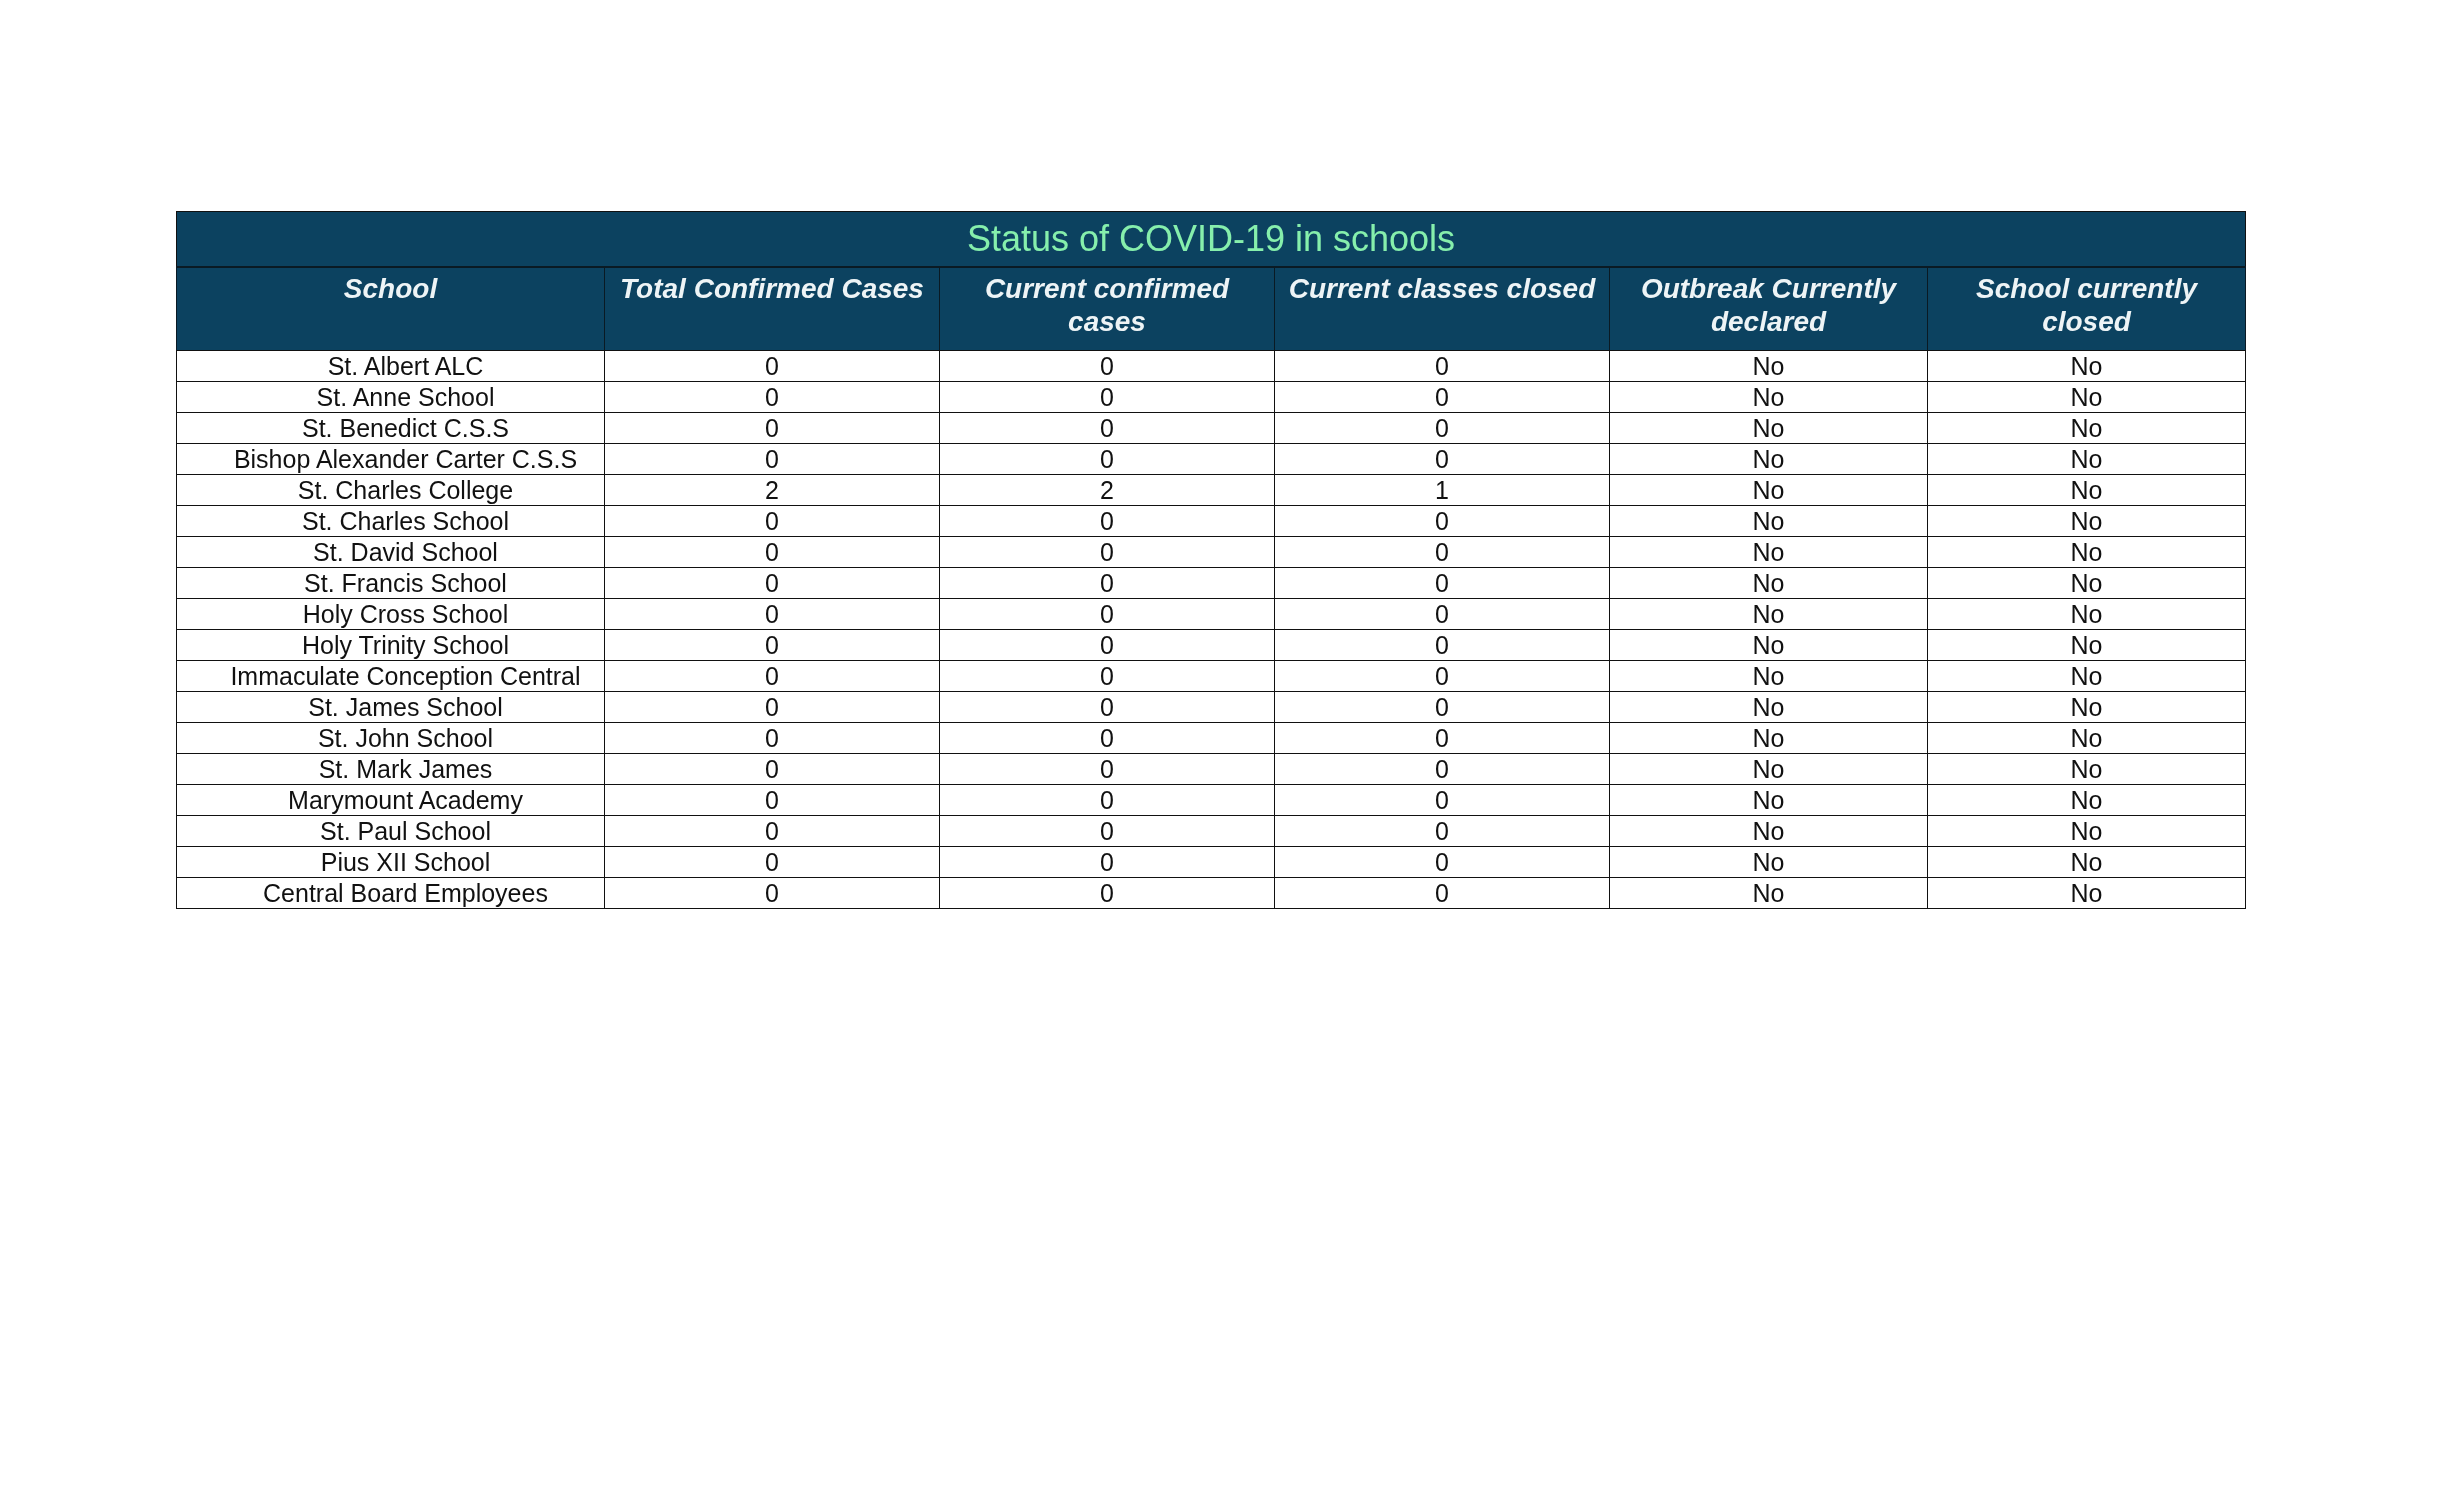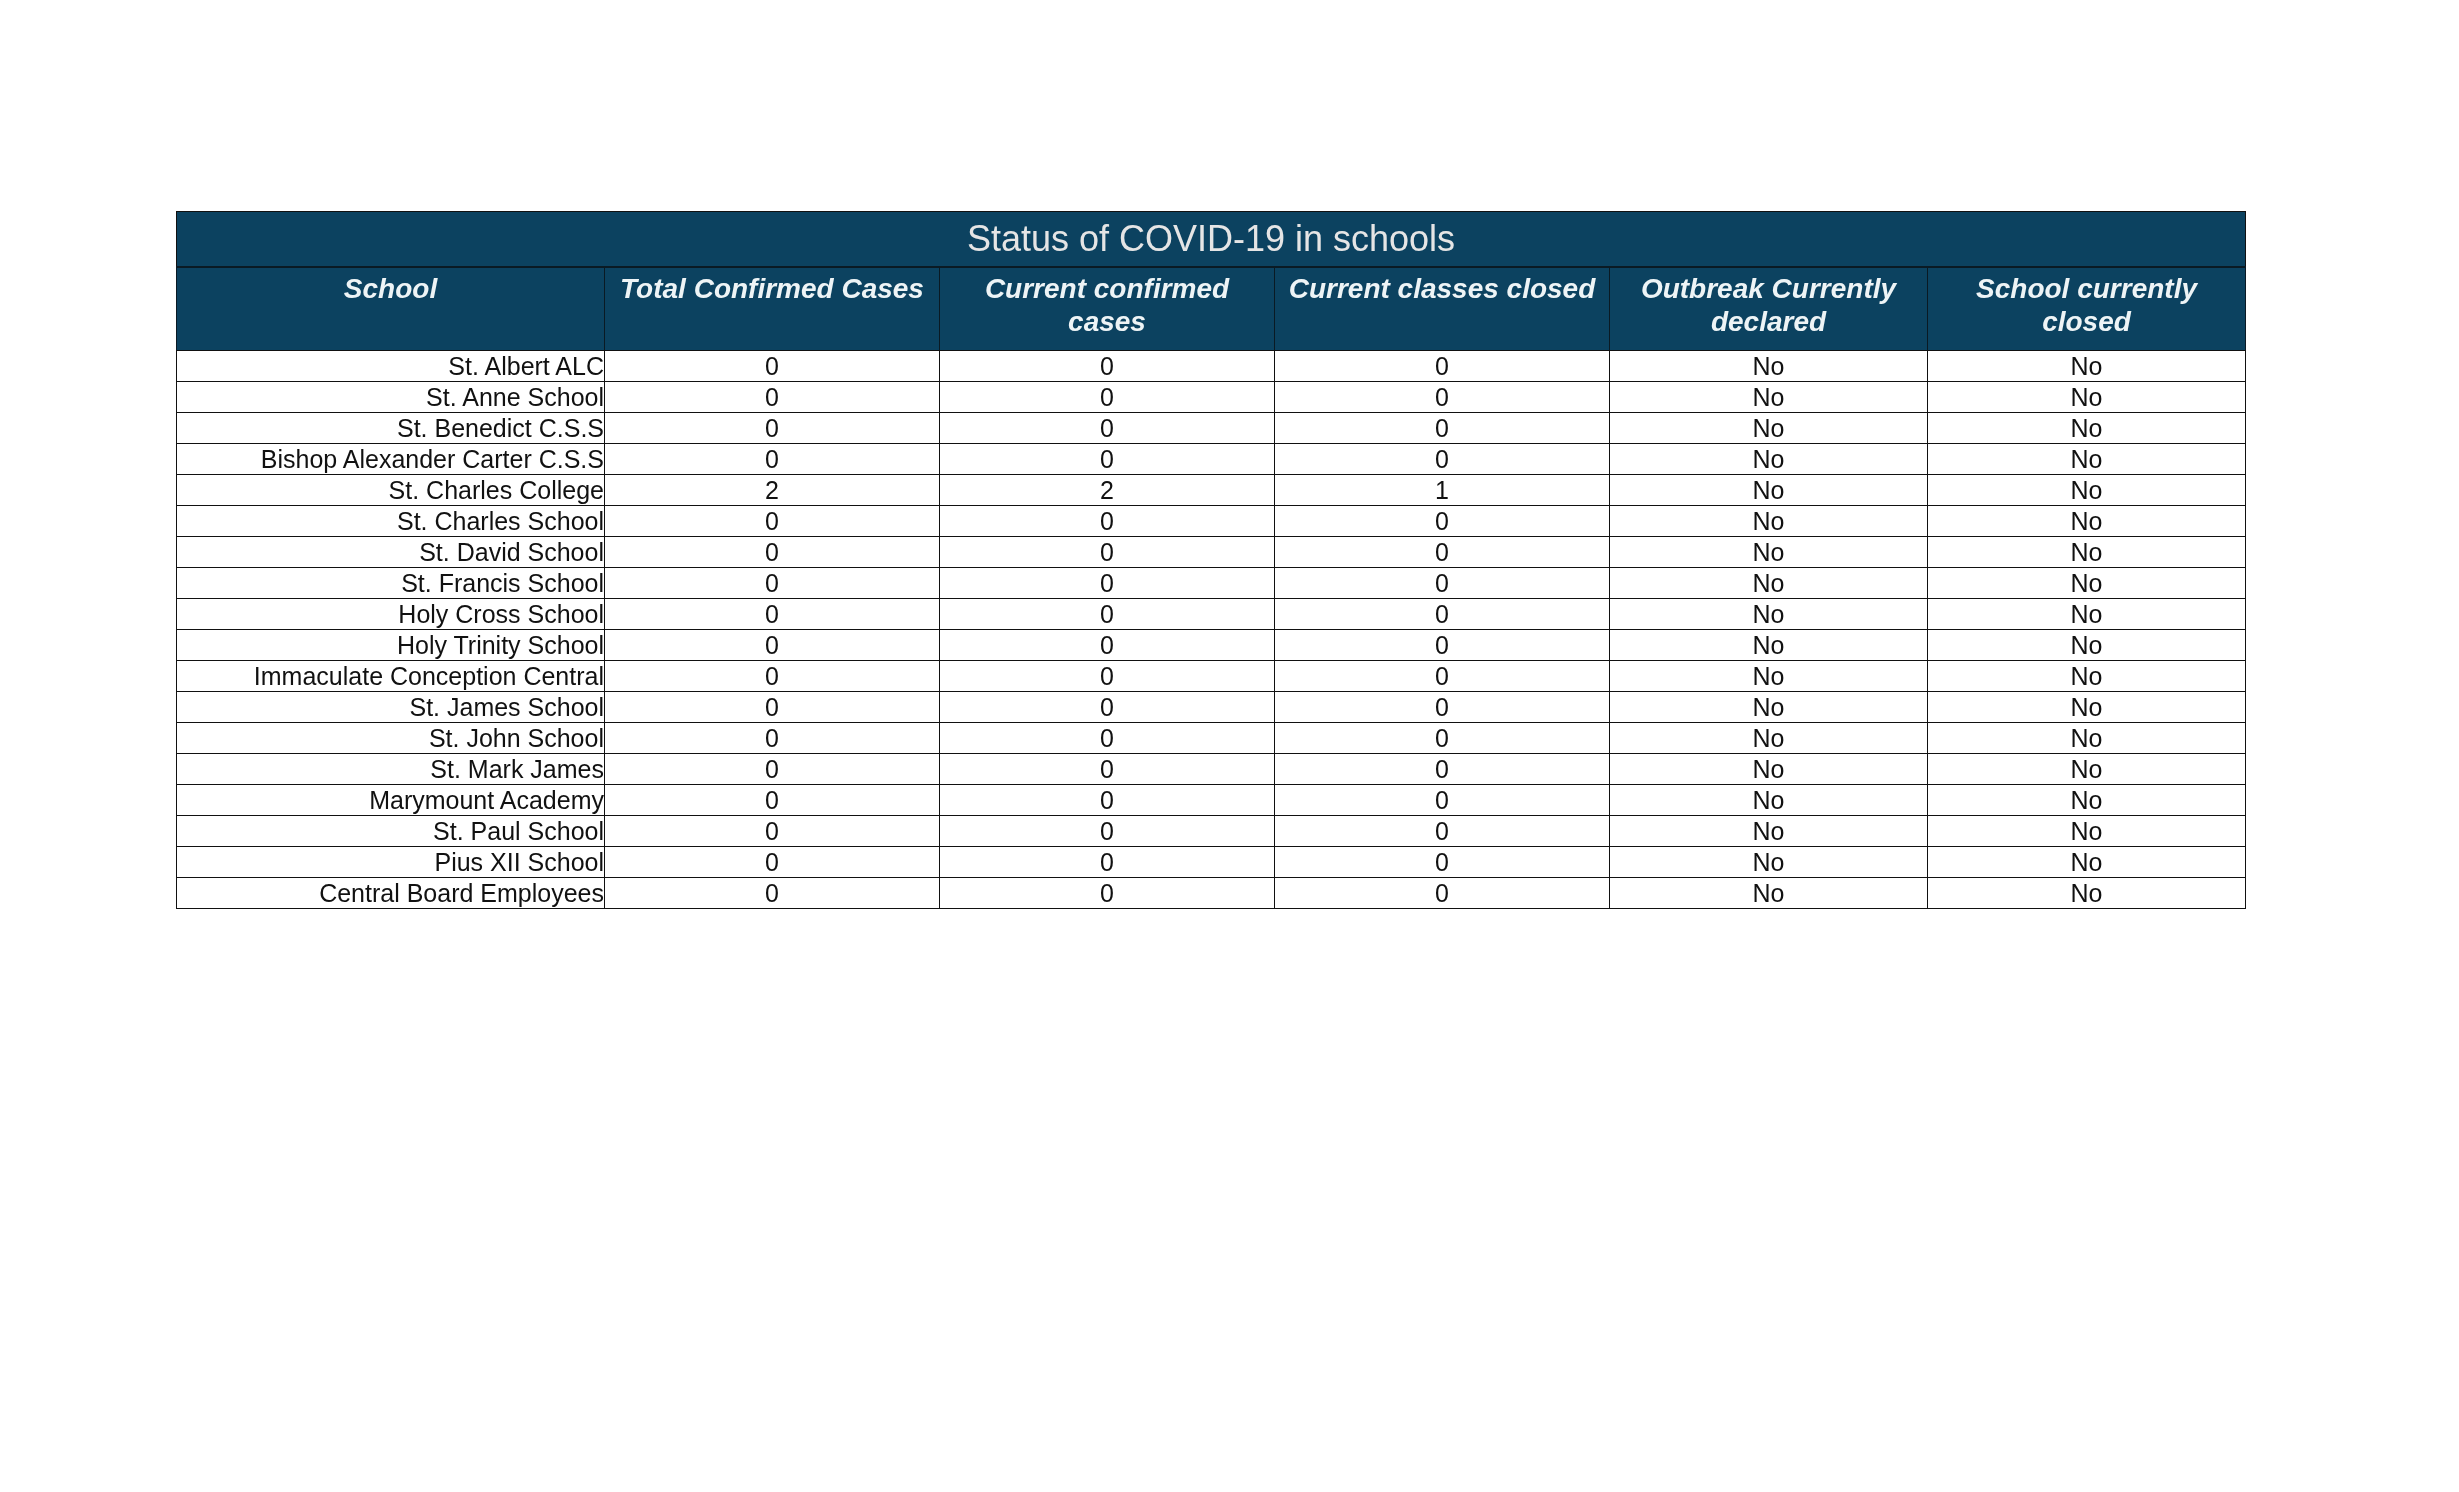--- a/index.html
+++ b/index.html
@@ -25,21 +25,21 @@
     }
     .status-table col.c0 { width: 428px; }
     .status-table col.c1 { width: 335px; }
     .status-table col.c2 { width: 335px; }
     .status-table col.c3 { width: 335px; }
     .status-table col.c4 { width: 318px; }
     .status-table col.c5 { width: 318px; }
 
     .title-row th {
       background: #0c4260;
-      color: #e5e5e5;
+      color: #86efac;
       height: 54px;
       font-size: 36px;
       font-weight: normal;
       text-align: center;
       vertical-align: middle;
       padding: 0;
       border-bottom: 2.9px solid #0a1a24;
     }
     .header-row th {
       background: #0c4260;
@@ -63,21 +63,21 @@
       font-size: 25px;
       line-height: 30px;
       color: #111;
       border: 1.9px solid #111;
       text-align: center;
       vertical-align: middle;
       white-space: nowrap;
       overflow: hidden;
     }
     .data-row td.school {
-      text-align: right;
+      text-align: center;
       padding-left: 30px;
     }
   </style>
 </head>
 <body>
 
 <table class="status-table">
   <colgroup>
     <col class="c0">
       <col class="c1">

